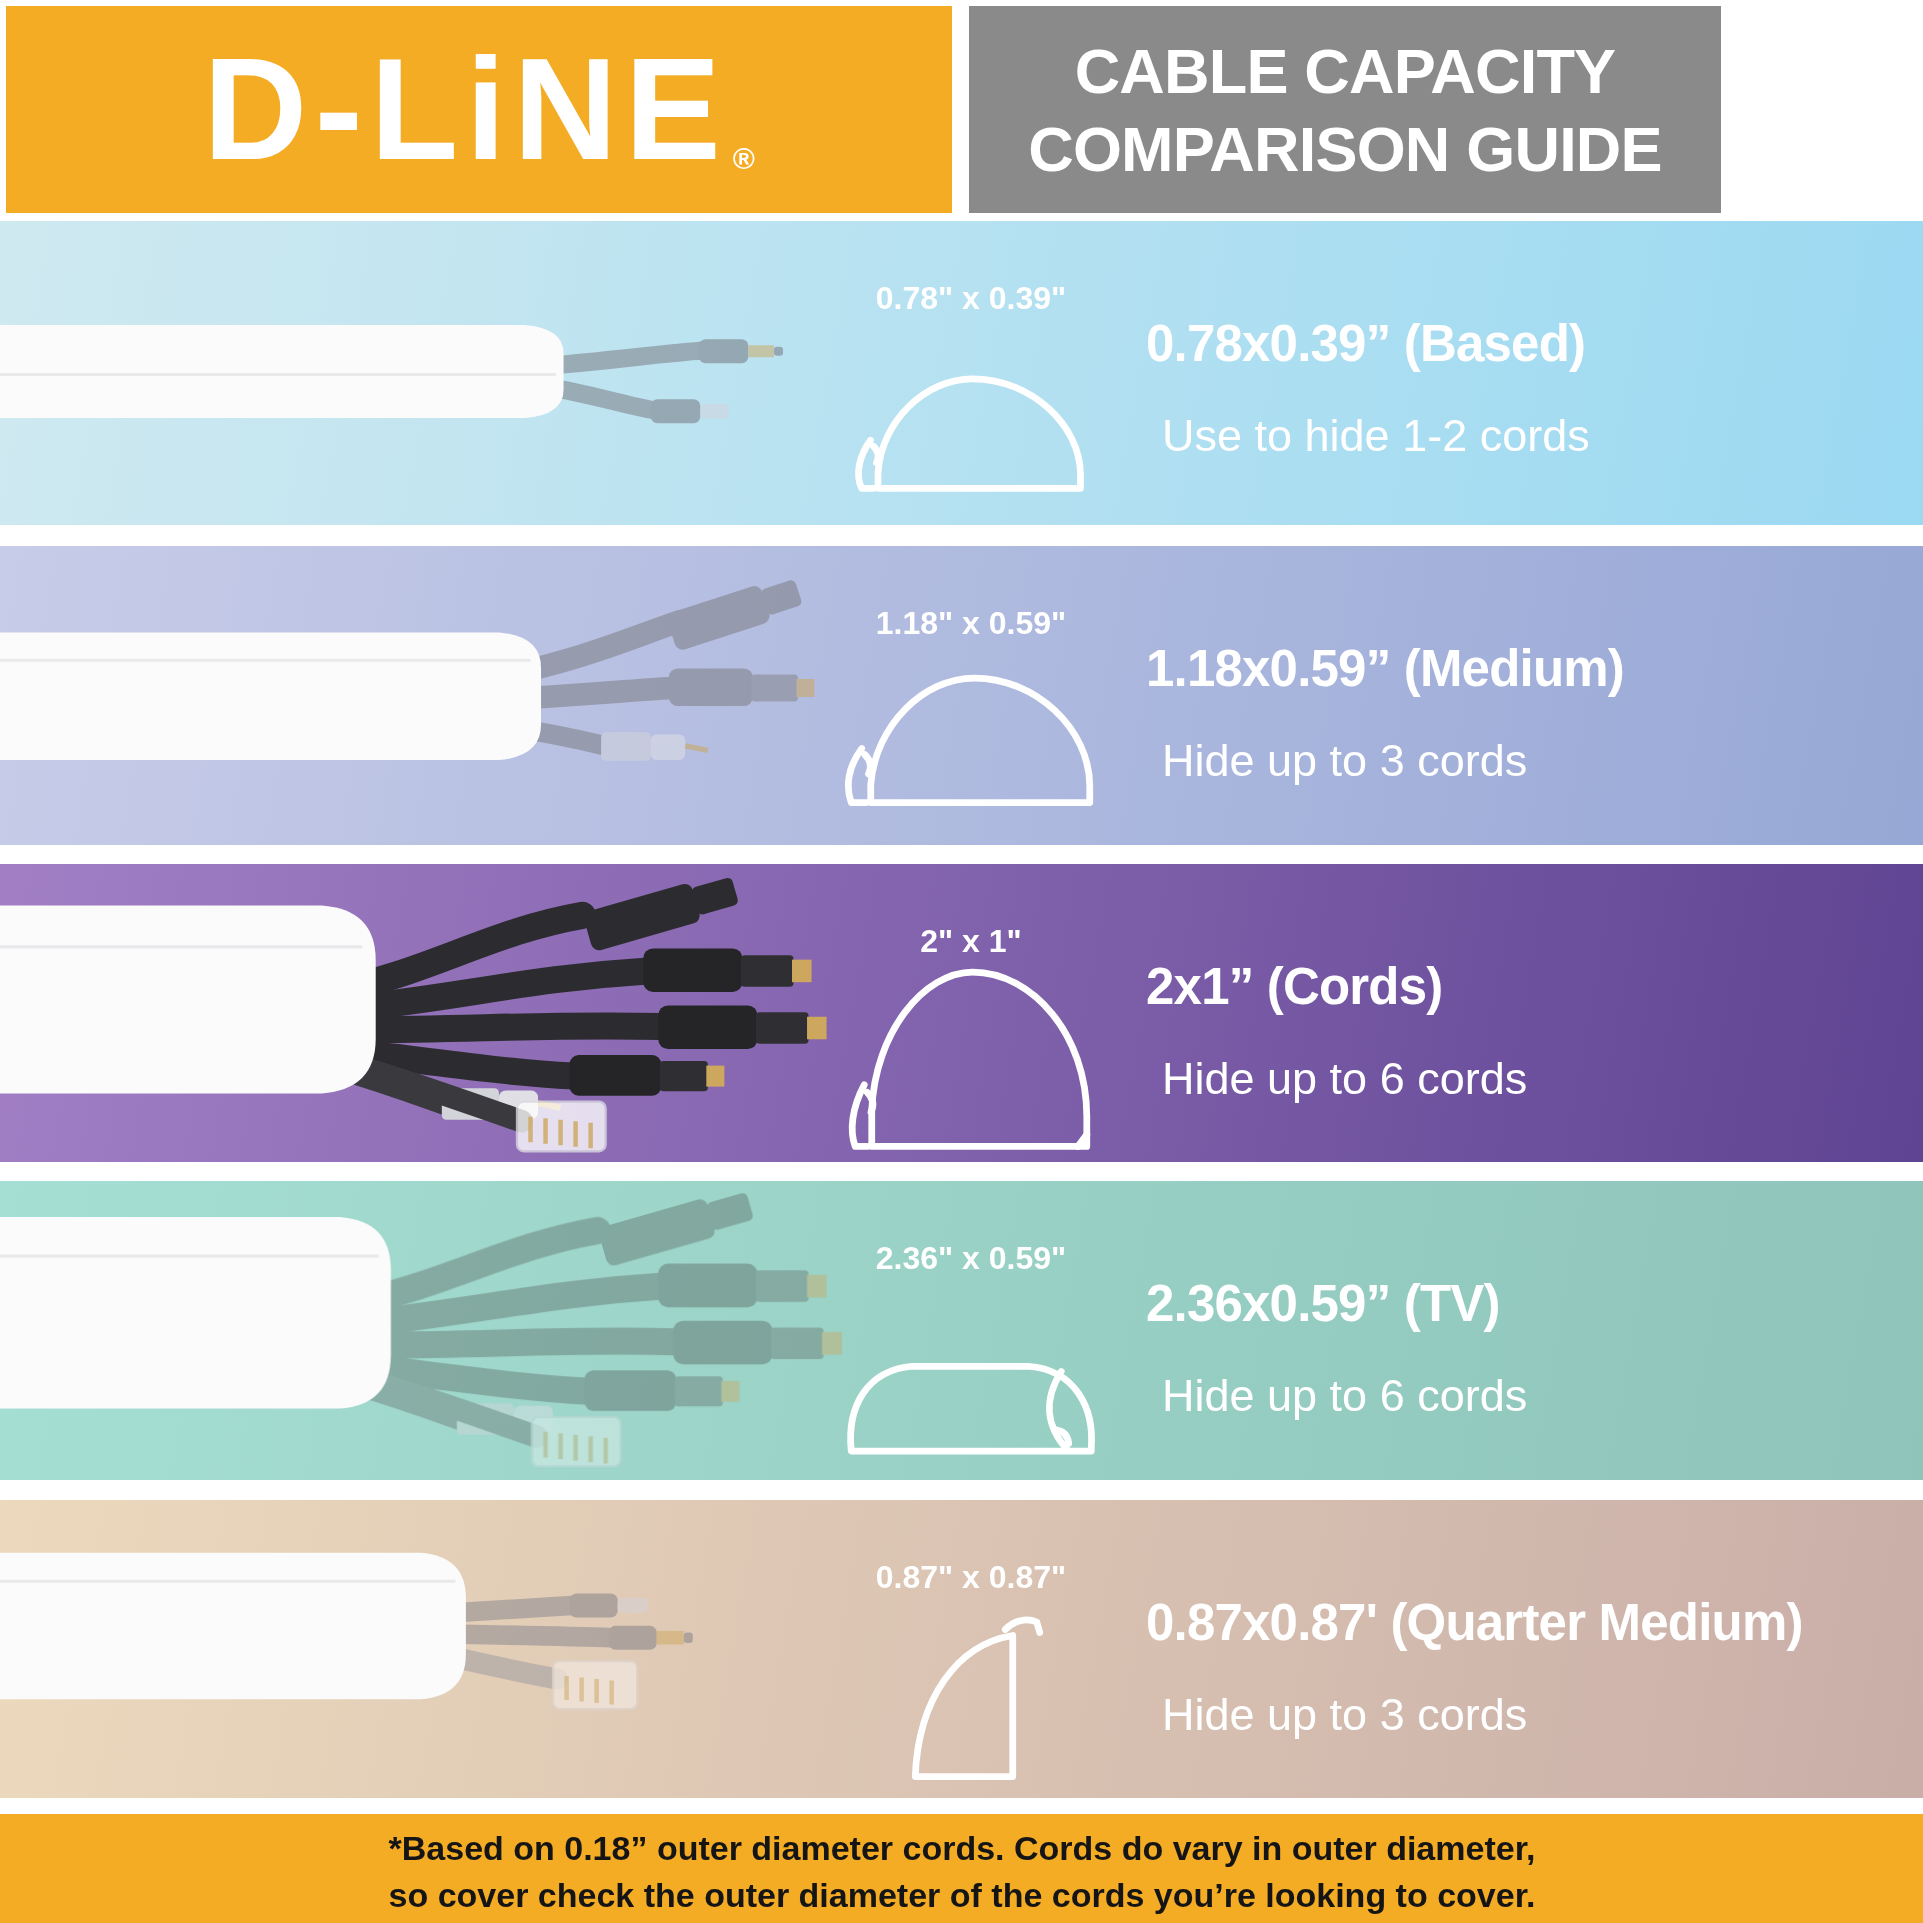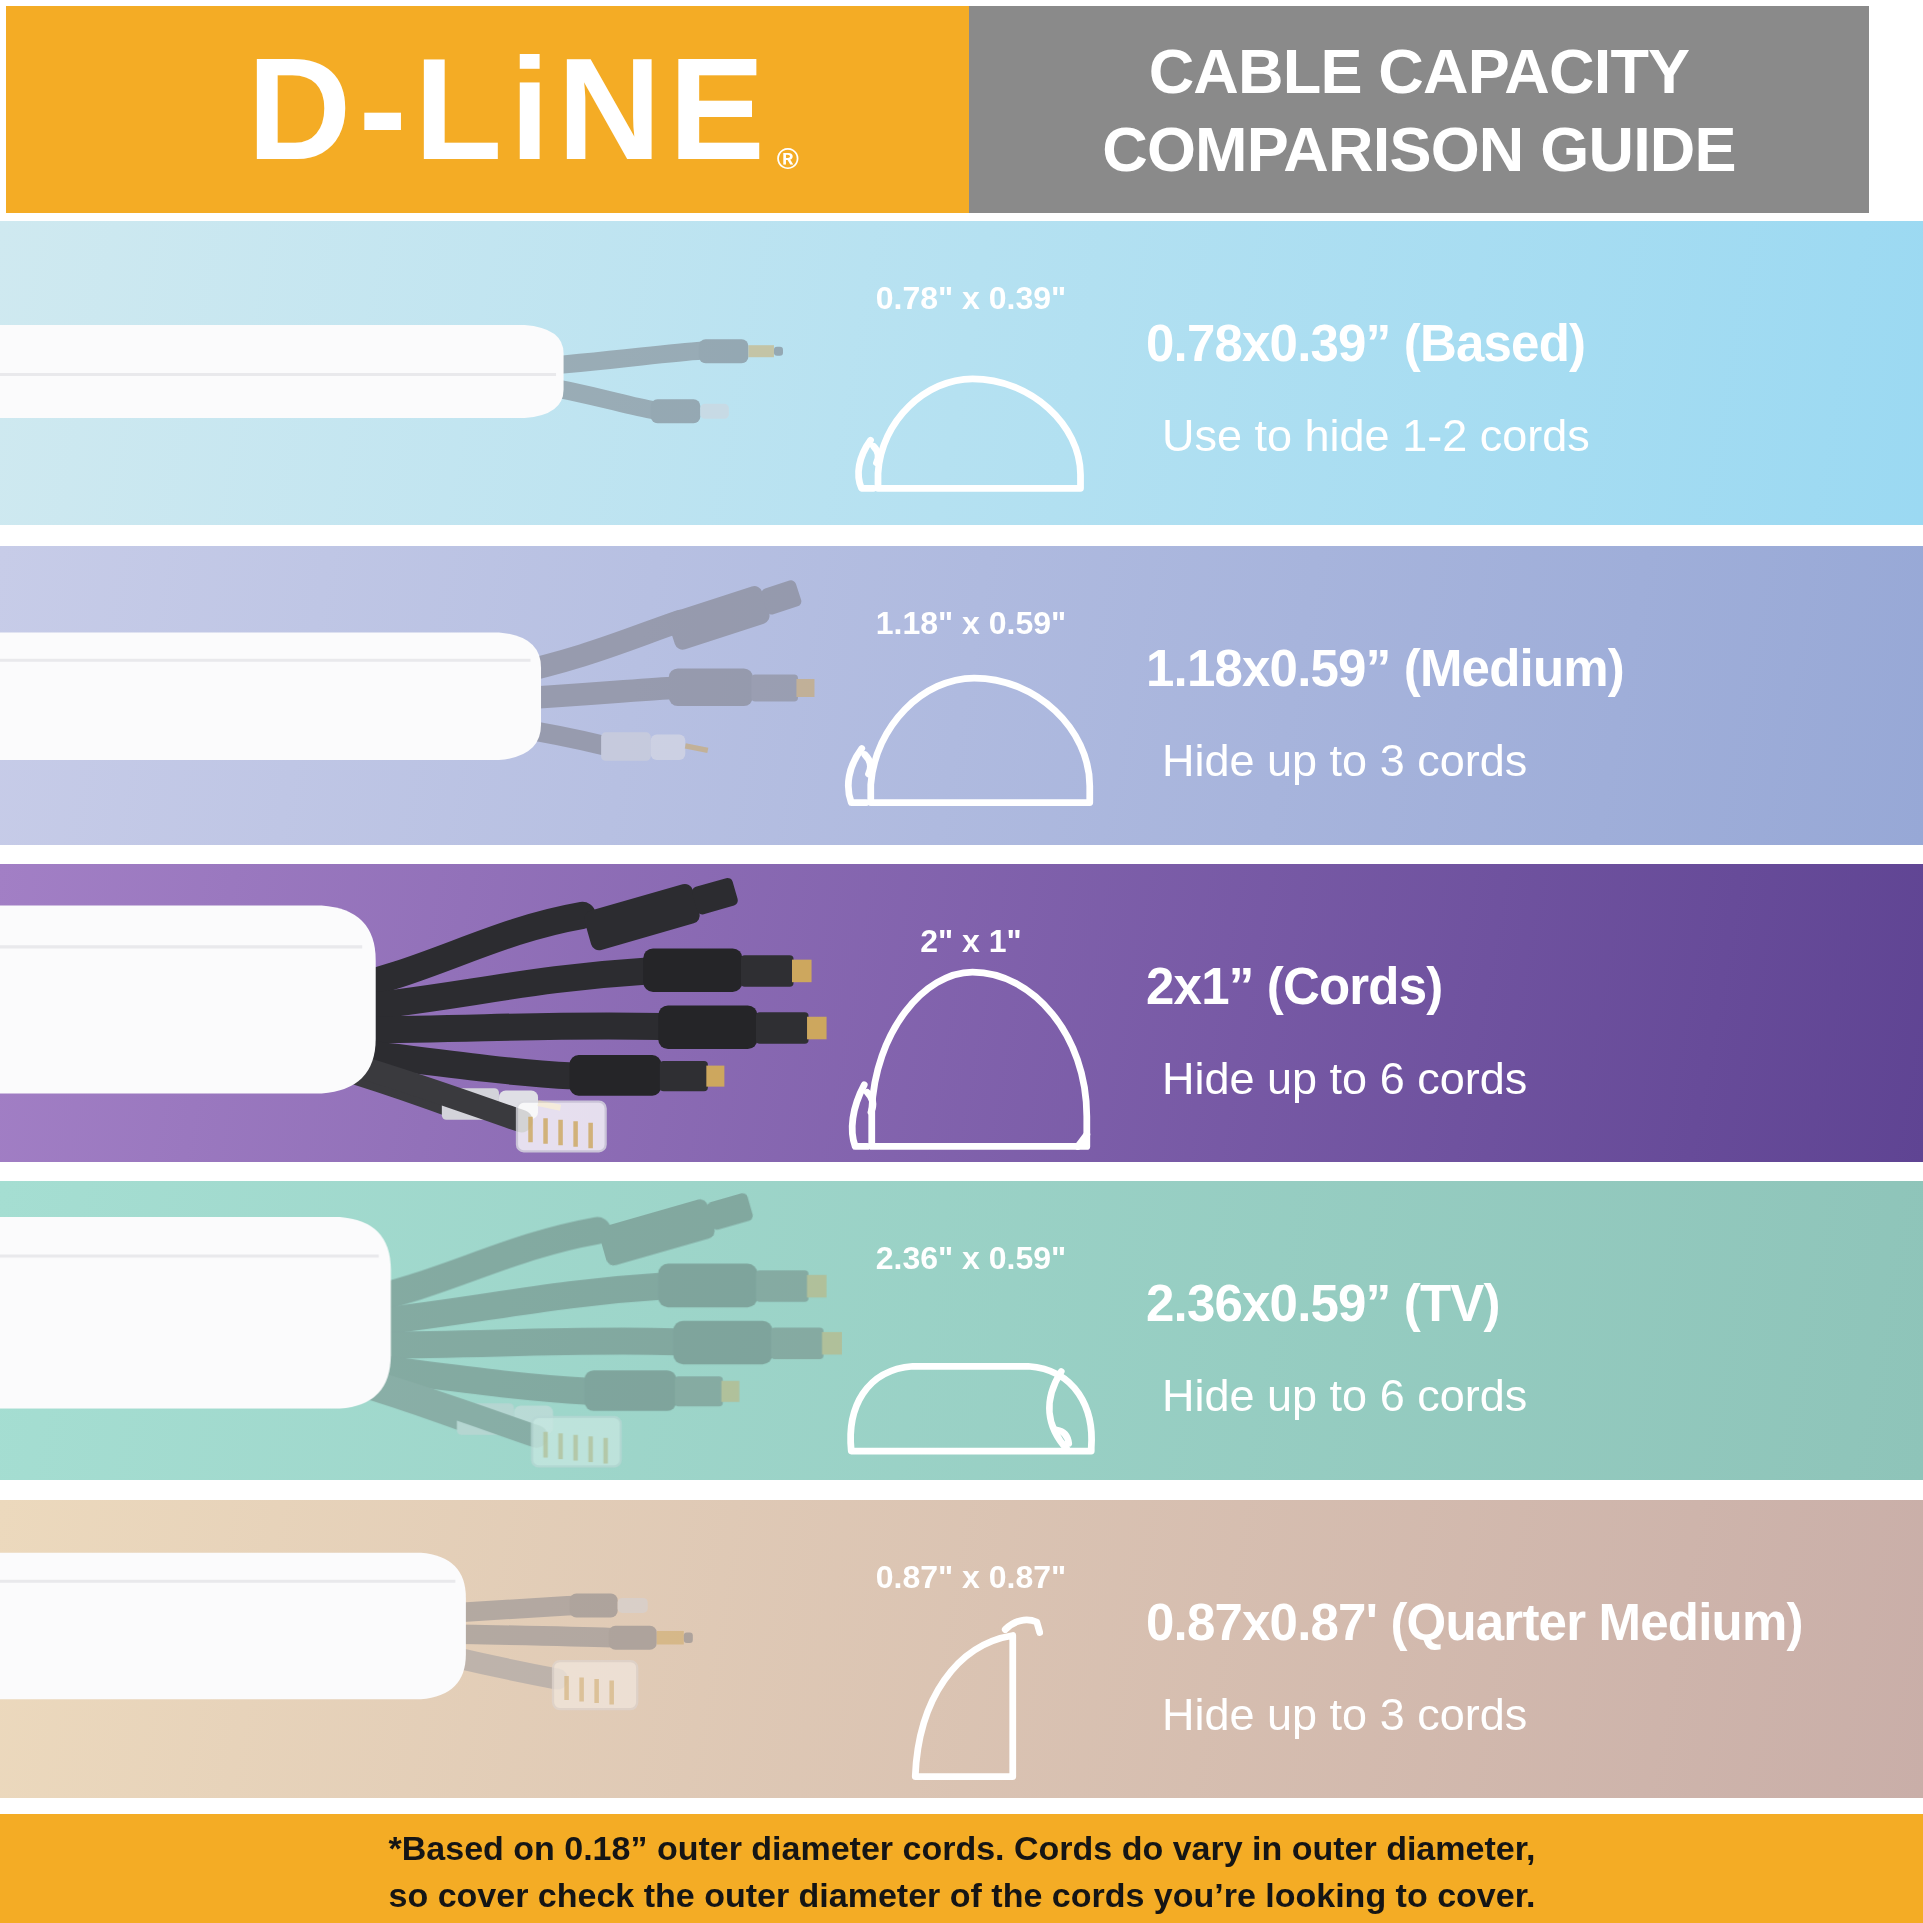--- a/index.html
+++ b/index.html
@@ -3,29 +3,29 @@
 <meta charset="utf-8">
 <style>
   html,body{margin:0;padding:0;background:#ffffff;}
   .canvas{
     position:relative;width:1924px;height:1924px;background:#ffffff;
     font-family:"Liberation Sans",sans-serif;overflow:hidden;
   }
   
   .logo-box{
     position:absolute;left:6px;top:6px;width:946px;height:207px;
-    display:flex;align-items:center;justify-content:center;padding-left:44px;
+    display:flex;align-items:center;justify-content:center;
   }
   .logo{
     color:#ffffff;font-weight:700;font-size:144px;letter-spacing:7.5px;
     line-height:1;display:flex;align-items:flex-end;
   }
   .logo .reg{font-size:30px;letter-spacing:0;margin-left:4.5px;margin-bottom:7.5px;}
   .title-box{
-    position:absolute;left:969px;top:6px;width:900px;height:207px;
+    position:absolute;left:969px;top:6px;width:752px;height:207px;
     display:flex;flex-direction:column;align-items:center;justify-content:center;
   }
   .title-line{
     color:#ffffff;font-weight:700;font-size:63px;line-height:78px;
     letter-spacing:-0.8px;text-align:center;white-space:nowrap;
   }
   
   .row{position:absolute;left:0;width:1924px;overflow:hidden;}
   #row0{top:221px;height:304px;}
   #row1{top:546px;height:299px;}

